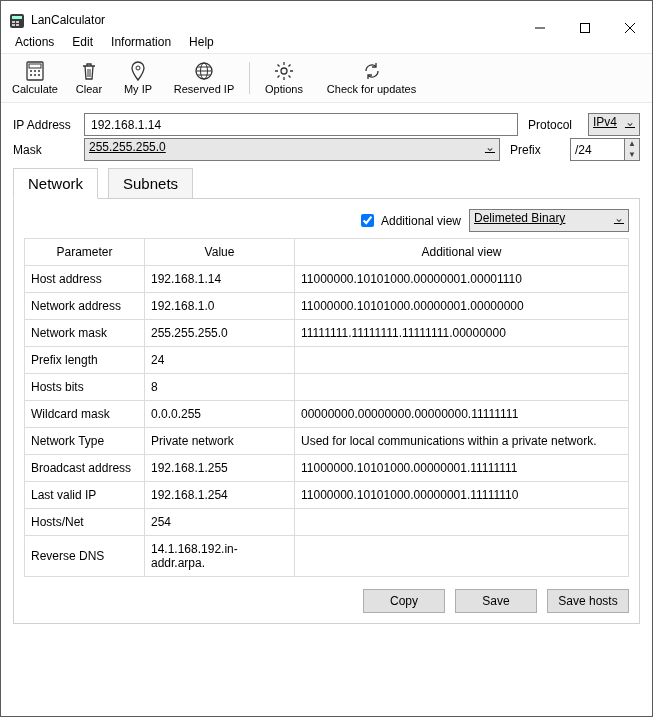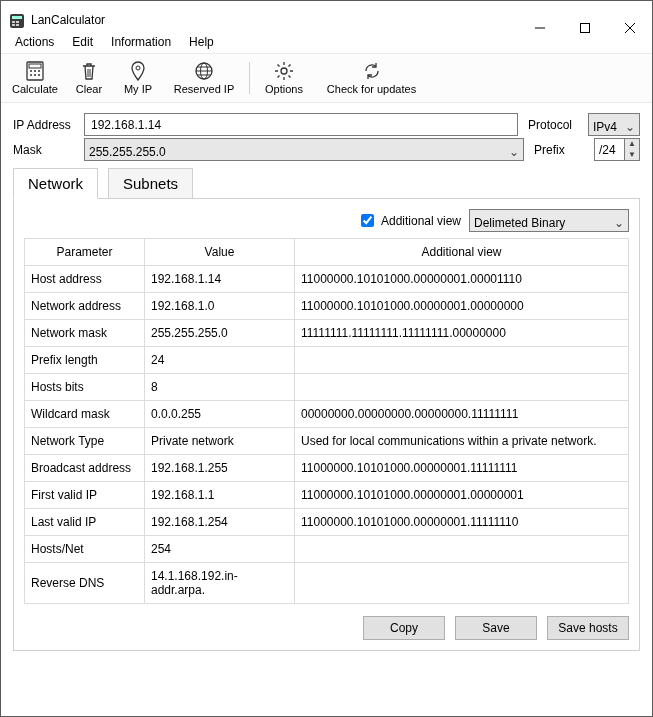--- a/index.html
+++ b/index.html
@@ -16,24 +16,24 @@
   .tbtn { width:60px; display:flex; flex-direction:column; align-items:center; justify-content:center; gap:2px; font-size:11px; }
   .tbtn .ico { width:20px; height:20px; display:flex; align-items:center; justify-content:center; color:#333; }
   .tbtn.wide { width:82px; }
   .tbtn.w110 { width:115px; }
   .tsep { width:1px; background:#d0d0d0; margin:6px 4px; }
   .content { flex:1; padding:10px 12px 10px 12px; display:flex; flex-direction:column; gap:2px; }
   .row { display:flex; align-items:center; gap:6px; }
   .lbl { width:65px; }
   input[type=text].txt { height:23px; border:1px solid #7a7a7a; padding:2px 6px; font:inherit; background:#fff; }
   select.sel, .combo { height:23px; border:1px solid #7a7a7a; padding:1px 4px; font:inherit; background:#e7e7e7; }
-  .combo { display:flex; align-items:flex-end; justify-content:space-between; }
+  .combo { display:flex; align-items:flex-start; justify-content:space-between;text-decoration:underline; }
   .combo .chev, .spin .sbtns { color:#444; }
   .spin { display:flex; height:23px; }
-  .spin input { width:30px; height:23px; border:1px solid #7a7a7a; border-right:none; text-align:left; font:inherit; padding:2px 4px; }
+  .spin input { width:54px; height:23px; border:1px solid #7a7a7a; border-right:none; text-align:left; font:inherit; padding:2px 4px; }
   .spin .sbtns { width:16px; border:1px solid #7a7a7a; display:flex; flex-direction:column; background:#e7e7e7; }
   .spin .sbtns div { flex:1; display:flex; align-items:center; justify-content:center; font-size:8px; line-height:1; }
   .tabs { display:flex; margin-top:4px; position:relative; bottom:-1px; }
   .tab { padding:6px 14px; border:1px solid #d0d0d0; border-bottom:1px solid #d0d0d0; background:#f5f5f5; margin-right:10px; font-size:15px;}
   .tab.active { background:#fff; border-bottom:1px solid #fff; }
   .tabpanel { border:1px solid #d0d0d0; padding:10px; flex:1; display:flex; flex-direction:column; gap:6px; }
   .avrow { display:flex; align-items:center; justify-content:flex-end; gap:8px; }
   .chk { display:flex; align-items:center; gap:4px; }
   table.grid { width:100%; border-collapse:collapse; font-size:12px; }
   table.grid th, table.grid td { border:1px solid #dcdcdc; padding:6px 6px; text-align:left; vertical-align:middle; }
@@ -244,25 +244,20 @@
                 <td>Network Type</td>
                 <td>Private network</td>
                 <td>Used for local communications within a private network.</td>
               </tr>
               <tr>
                 <td>Broadcast address</td>
                 <td>192.168.1.255</td>
                 <td>11000000.10101000.00000001.11111111</td>
               </tr>
               <tr>
-                <td>First valid IP</td>
-                <td>192.168.1.1</td>
-                <td>11000000.10101000.00000001.00000001</td>
-              </tr>
-              <tr>
                 <td>Last valid IP</td>
                 <td>192.168.1.254</td>
                 <td>11000000.10101000.00000001.11111110</td>
               </tr>
               <tr>
                 <td>Hosts/Net</td>
                 <td>254</td>
                 <td></td>
               </tr>
               <tr>

